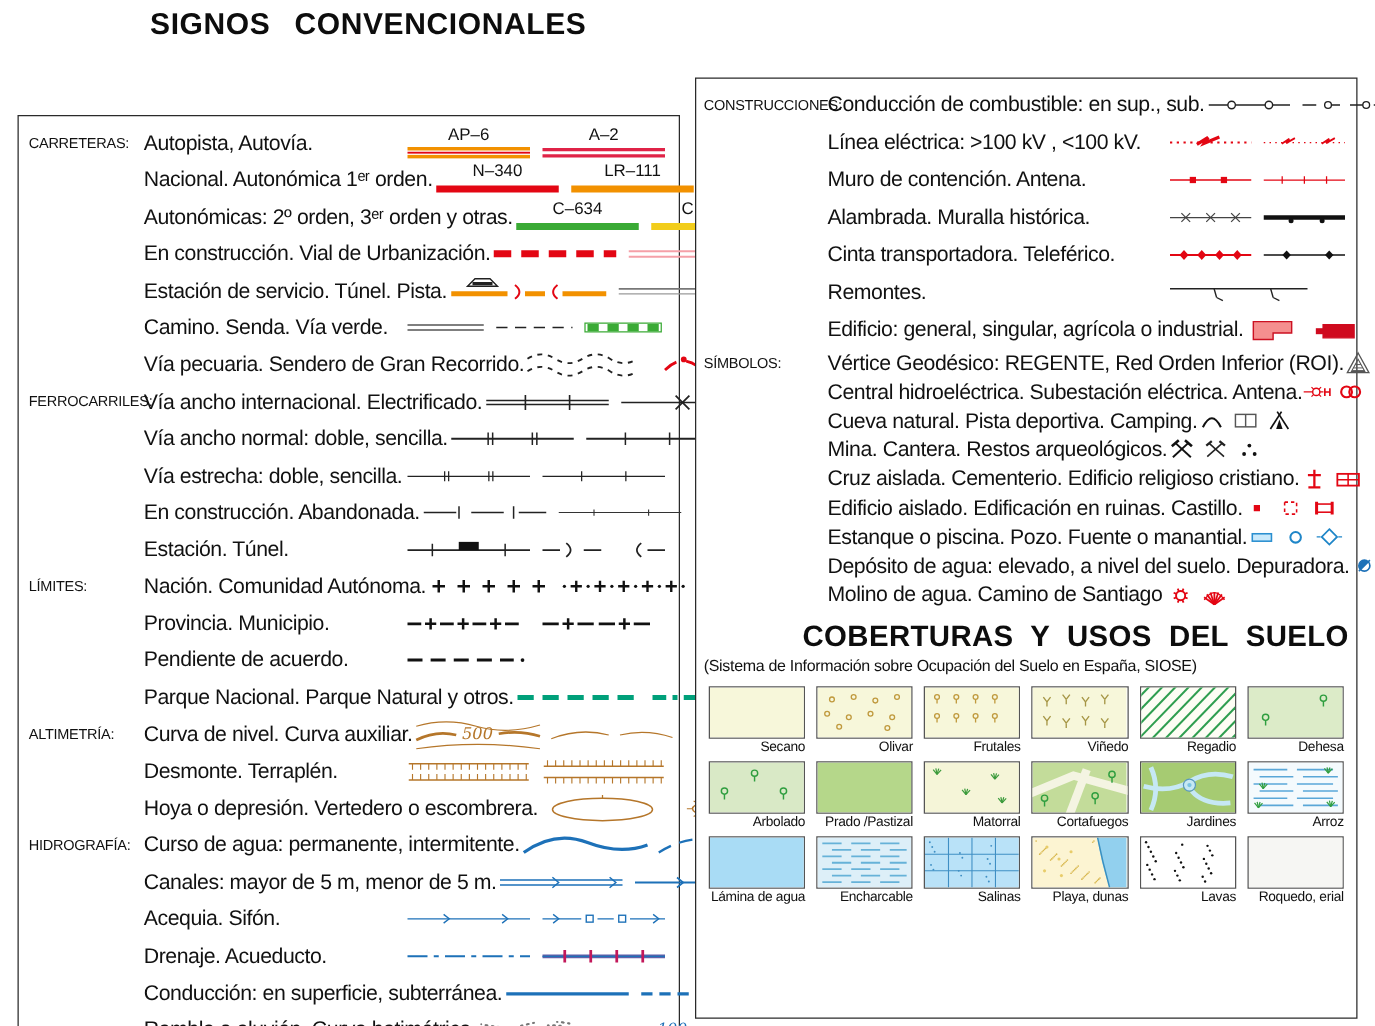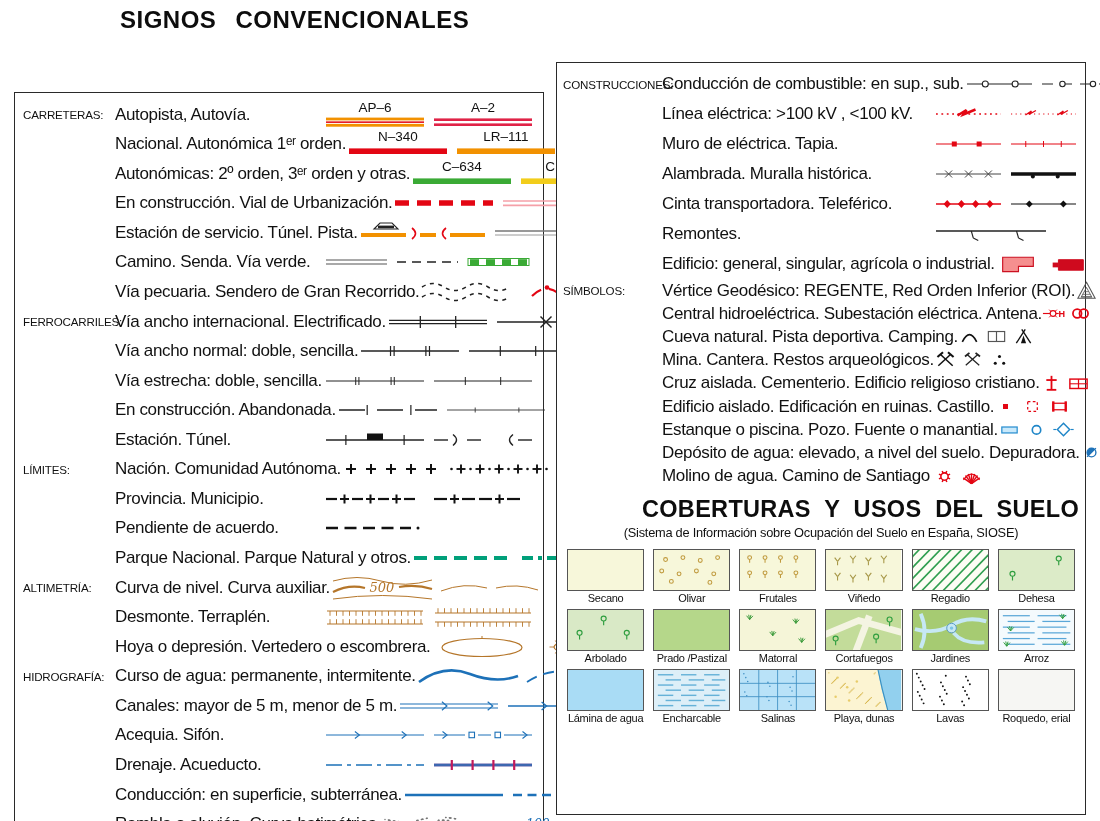--- a/index.html
+++ b/index.html
@@ -20,25 +20,25 @@
   .right .cat{width:99px;}
   .lbl{flex:1;font-size:17px;letter-spacing:-.35px;white-space:nowrap;overflow:visible;}
   .syms{margin-left:auto;flex:none;display:flex;gap:4px;align-items:center;}
   .left .syms{width:212px;}
   .right .syms{width:146px;}
   .symcell{display:flex;align-items:center;justify-content:center;}
   .symcell svg{display:block;}
   .coverage{margin-top:4px;}
   #covTitle{margin:8px 0 0 0;font-size:23.5px;font-weight:700;text-align:right;
         letter-spacing:.3px;word-spacing:7px;color:#0d0d0d;}
-  #covSub{font-size:12.8px;text-align:center;letter-spacing:-.25px;margin:2px 0 9px 0;}
+  #covSub{font-size:12.8px;text-align:left;letter-spacing:-.25px;margin:2px 0 9px 0;}
   .cov-grid{display:grid;grid-template-columns:repeat(6,1fr);column-gap:9px;row-gap:5px;padding:0 4px;}
   .tile .swatch{width:100%;height:42px;border:1px solid #555;box-sizing:border-box;}
   .tile .swatch svg{display:block;width:100%;height:100%;}
-  .tile .tlabel{font-size:11px;text-align:center;letter-spacing:-.25px;white-space:nowrap;margin-top:1px;}
+  .tile .tlabel{font-size:11px;text-align:right;letter-spacing:-.25px;white-space:nowrap;margin-top:1px;}
 </style>
 </head>
 <body>
 
 <div class="page">
   <h1 id="title">SIGNOS CONVENCIONALES</h1>
   <section class="panel left" id="leftPanel">
       <div class="lrow lsec0">
         <span class="cat">CARRETERAS:</span>
         <span class="lbl">Autopista, Autovía.</span>
@@ -820,21 +820,21 @@
               <svg width="71" height="30" viewBox="0 0 71 30">
                 <line x1="3" y1="15" x2="68" y2="15" stroke="#e30613" stroke-width="1" stroke-dasharray="1.2 3.4"></line>
                 <path d="M17.43,16 L23.43,12 L20.93,15.5 L27.93,11.5" fill="none" stroke="#e30613" stroke-width="1.4"></path>
                 <path d="M49.38,16 L55.38,12 L52.88,15.5 L59.88,11.5" fill="none" stroke="#e30613" stroke-width="1.4"></path>
               </svg>
             </span>
           </div>
         </div>
         <div class="lrow sec0">
           <span class="cat"></span>
-          <span class="lbl">Muro de eléctrica. Tapia.</span>
+          <span class="lbl">Muro de contención. Antena.</span>
           <div class="syms">
             <span class="symcell" style="width: 71px;">
               <svg width="71" height="30" viewBox="0 0 71 30">
                 <line x1="3" y1="15" x2="68" y2="15" stroke="#e30613" stroke-width="1.2"></line>
                 <rect x="18.8" y="12.5" width="5" height="5" fill="#e30613"></rect>
                 <rect x="43.65" y="12.5" width="5" height="5" fill="#e30613"></rect>
               </svg>
             </span>
             <span class="symcell" style="width: 71px;">
               <svg width="71" height="30" viewBox="0 0 71 30">

